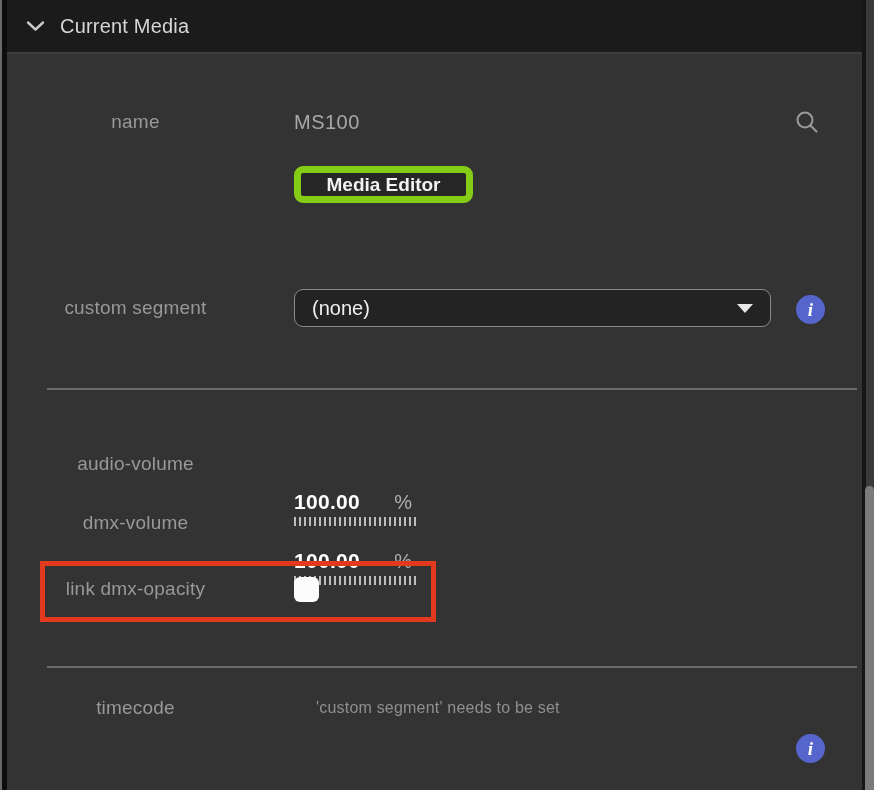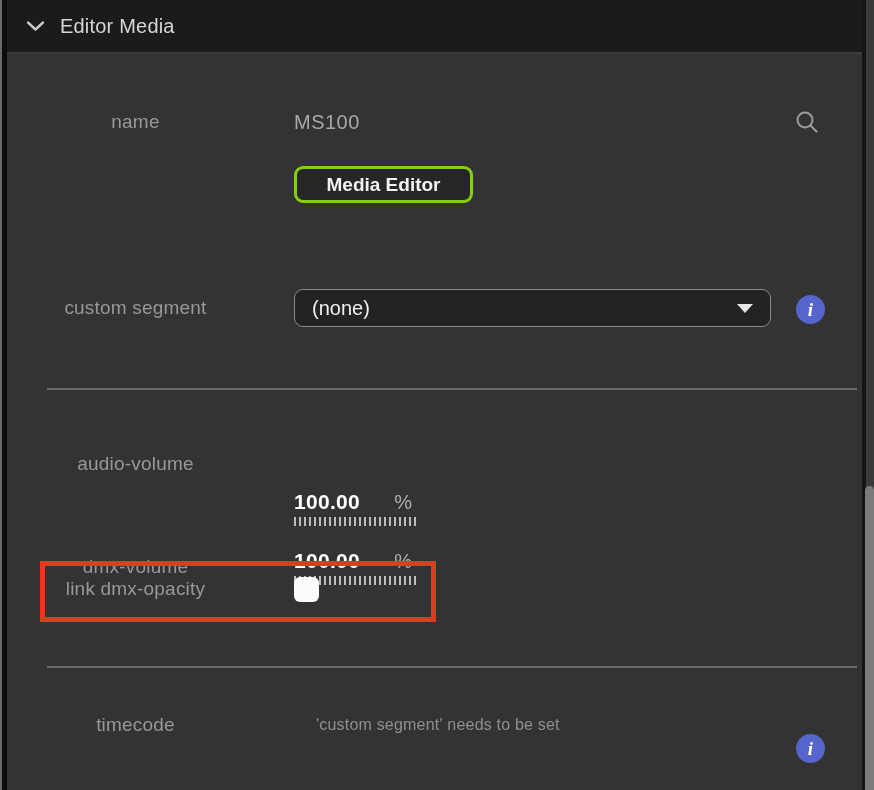--- a/index.html
+++ b/index.html
@@ -37,21 +37,21 @@
     font-size: 19px; color: #989898; letter-spacing: 0.2px;
   }
   .row-value-gap { width: 37px; flex: none; }
 
   .name-value { font-size: 20px; color: #a8a8a8; letter-spacing: 0.5px; }
 
   .search-btn { position: absolute; left: 787px; top: 109px; width: 26px; height: 26px; cursor: pointer; }
 
   .media-editor-btn {
     position: absolute; left: 287px; top: 166px; width: 179px; height: 37px;
-    background: #262627; border: 3px solid #84cc16; border-radius: 9px;
+    background: #262627; border: 7px solid #84cc16; border-radius: 9px;
     color: #f2f2f2; font-size: 19px; font-weight: 600;
     display: flex; align-items: center; justify-content: center;
     font-family: "Liberation Sans", sans-serif; cursor: pointer;
   }
 
   .dropdown {
     position: relative; width: 477px; height: 38px;
     background: #232324; border: 1.5px solid #8a8a8a; border-radius: 9px;
     display: flex; align-items: center; cursor: pointer;
   }
@@ -103,21 +103,21 @@
 
   <div class="left-splitter"></div>
   <div class="left-gap"></div>
 
   <div class="panel">
 
     <div class="panel-header">
       <svg class="chevron" width="19" height="12" viewBox="0 0 19 12">
         <polyline points="2,2.5 9.5,9.5 17,2.5" fill="none" stroke="#c9c9c9" stroke-width="2.4" stroke-linecap="round" stroke-linejoin="round"></polyline>
       </svg>
-      <div class="panel-title">Editor Media</div>
+      <div class="panel-title">Current Media</div>
     </div>
 
     <div class="row" style="top: 108px; height: 28px;">
       <div class="row-label">name</div>
       <div class="row-value-gap"></div>
       <div class="name-value">MS100</div>
     </div>
     <div class="search-btn">
       <svg width="26" height="26" viewBox="0 0 26 26">
         <circle cx="11" cy="11" r="7.5" fill="none" stroke="#9b9b9b" stroke-width="2"></circle>
@@ -147,40 +147,40 @@
       <div class="numfield">
         <div class="numfield-line">
           <span class="numfield-value">100.00</span>
           <span class="numfield-unit">%</span>
         </div>
         <div class="numfield-ticks"></div>
       </div>
     </div>
 
     <div class="row" style="top: 509px; height: 40px; align-items: flex-start;">
-      <div class="row-label" style="line-height: 28px; margin-top: 44px;">dmx-volume</div>
+      <div class="row-label" style="line-height: 28px;">dmx-volume</div>
       <div class="row-value-gap"></div>
       <div class="numfield">
         <div class="numfield-line">
           <span class="numfield-value">100.00</span>
           <span class="numfield-unit">%</span>
         </div>
         <div class="numfield-ticks"></div>
       </div>
     </div>
 
     <div class="row" style="top: 575px; height: 28px;">
       <div class="row-label">link dmx-opacity</div>
       <div class="row-value-gap"></div>
       <div class="checkbox"></div>
     </div>
 
     <div class="divider" style="top: 666px;"></div>
 
-    <div class="row" style="top: 711px; height: 28px; gap: 11px;">
+    <div class="row" style="top: 694px; height: 28px; gap: 11px;">
       <div class="row-label">timecode</div>
       <div class="row-value-gap"></div>
       <div class="timecode-msg">'custom segment' needs to be set</div>
     </div>
     <div class="info-btn info-abs" style="left: 789px; top: 734px;">
       <span>i</span>
     </div>
 
     <div class="annotation-box"></div>
 

